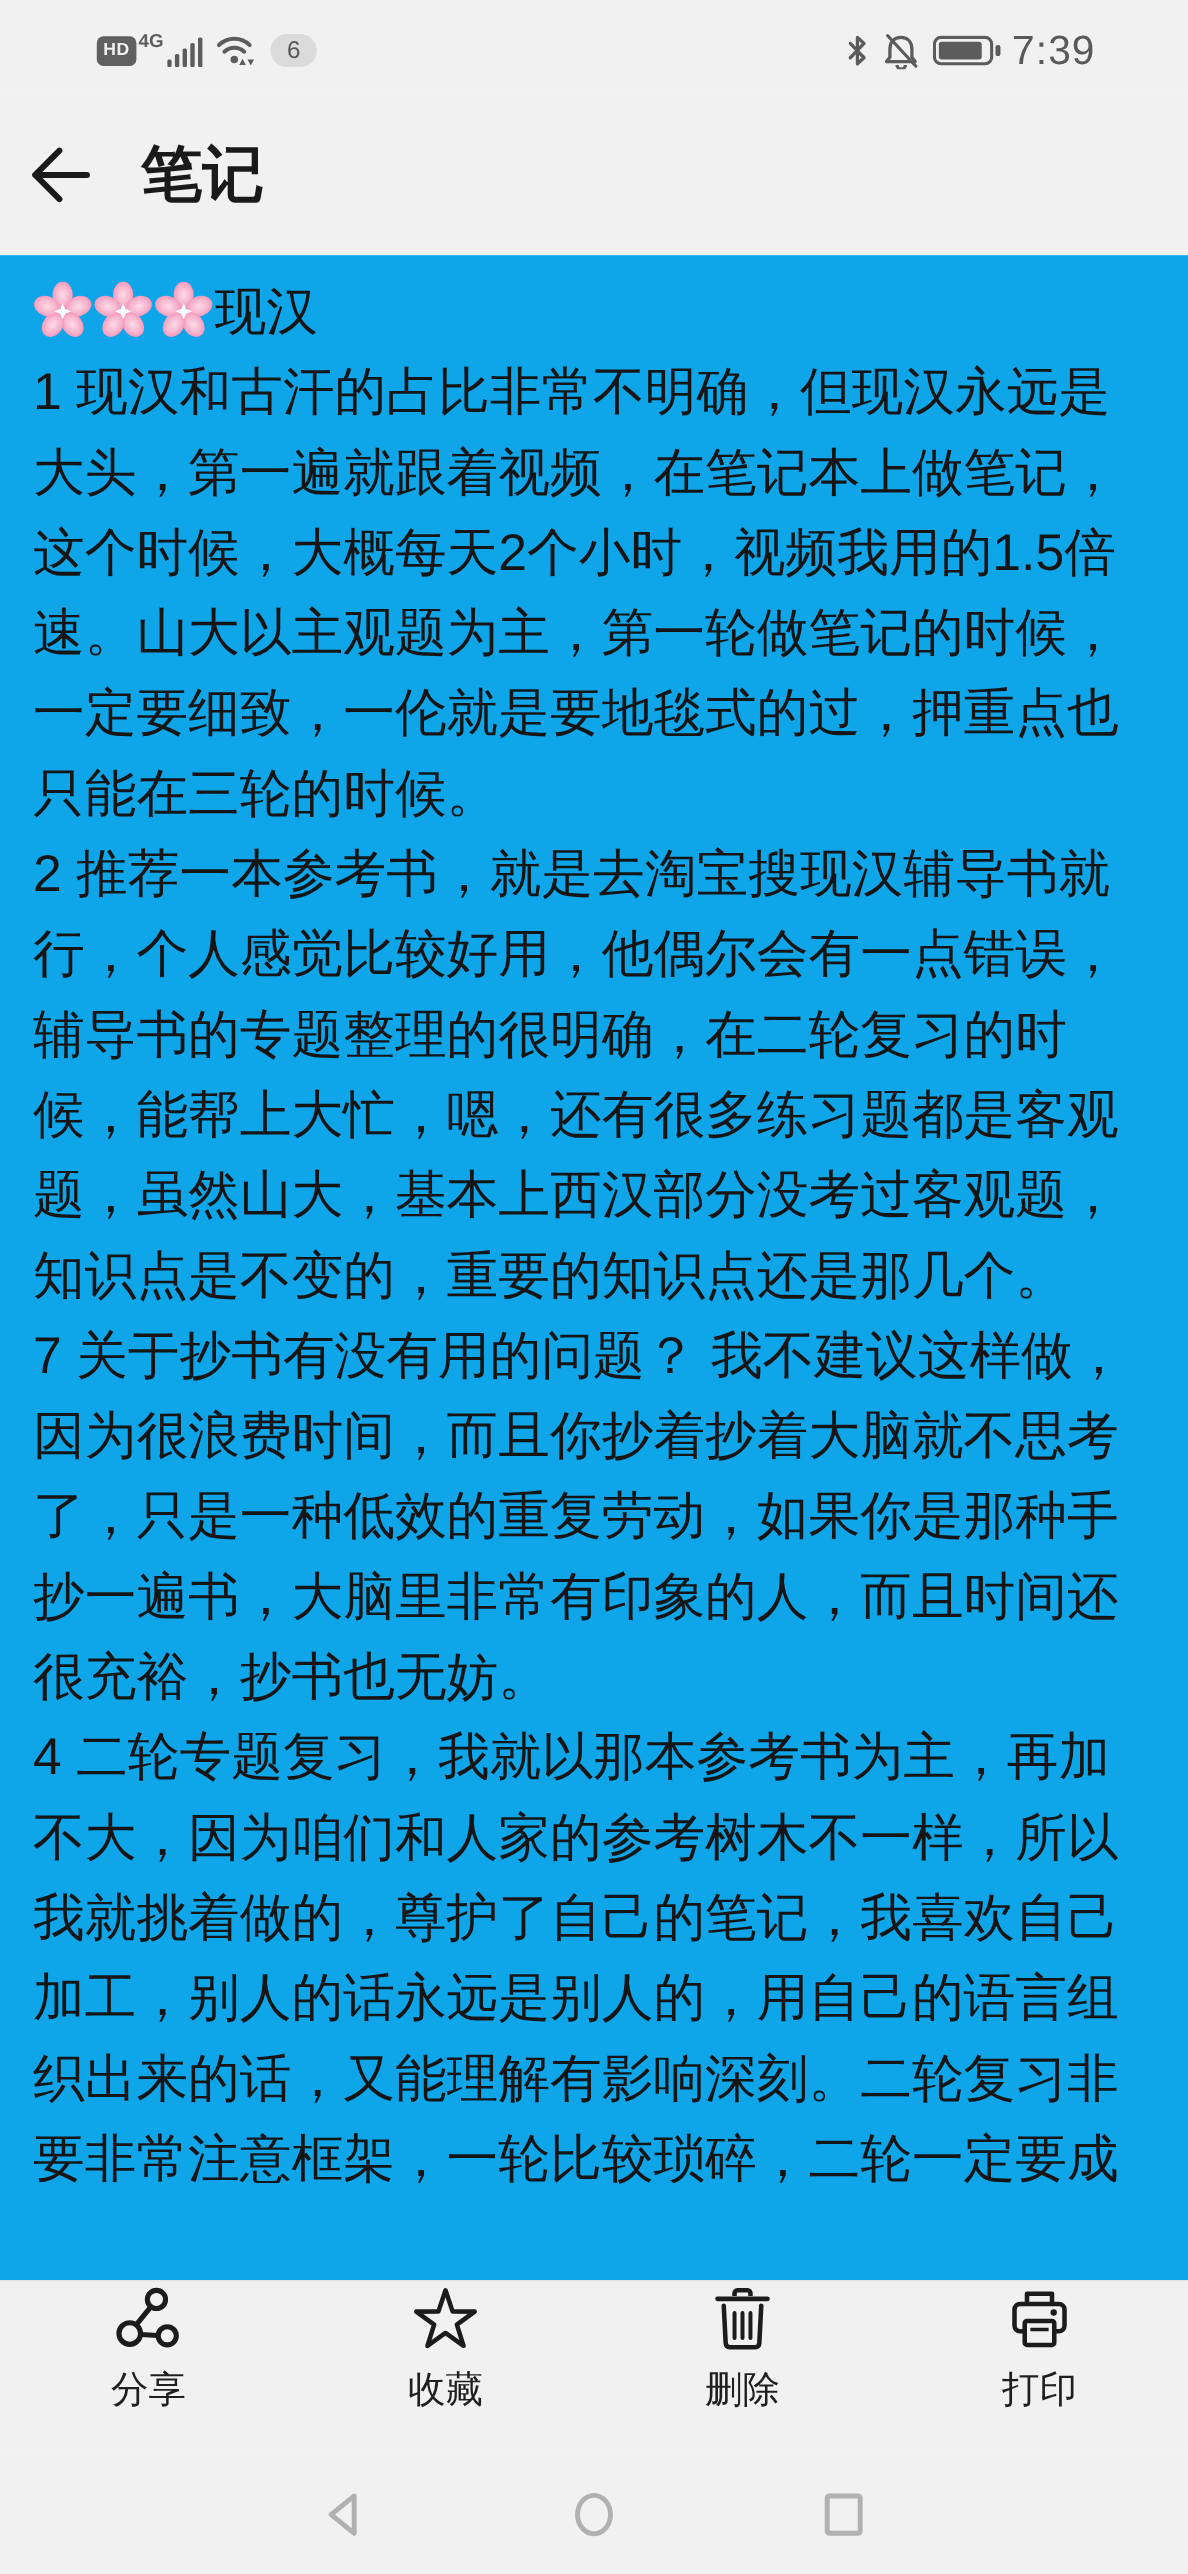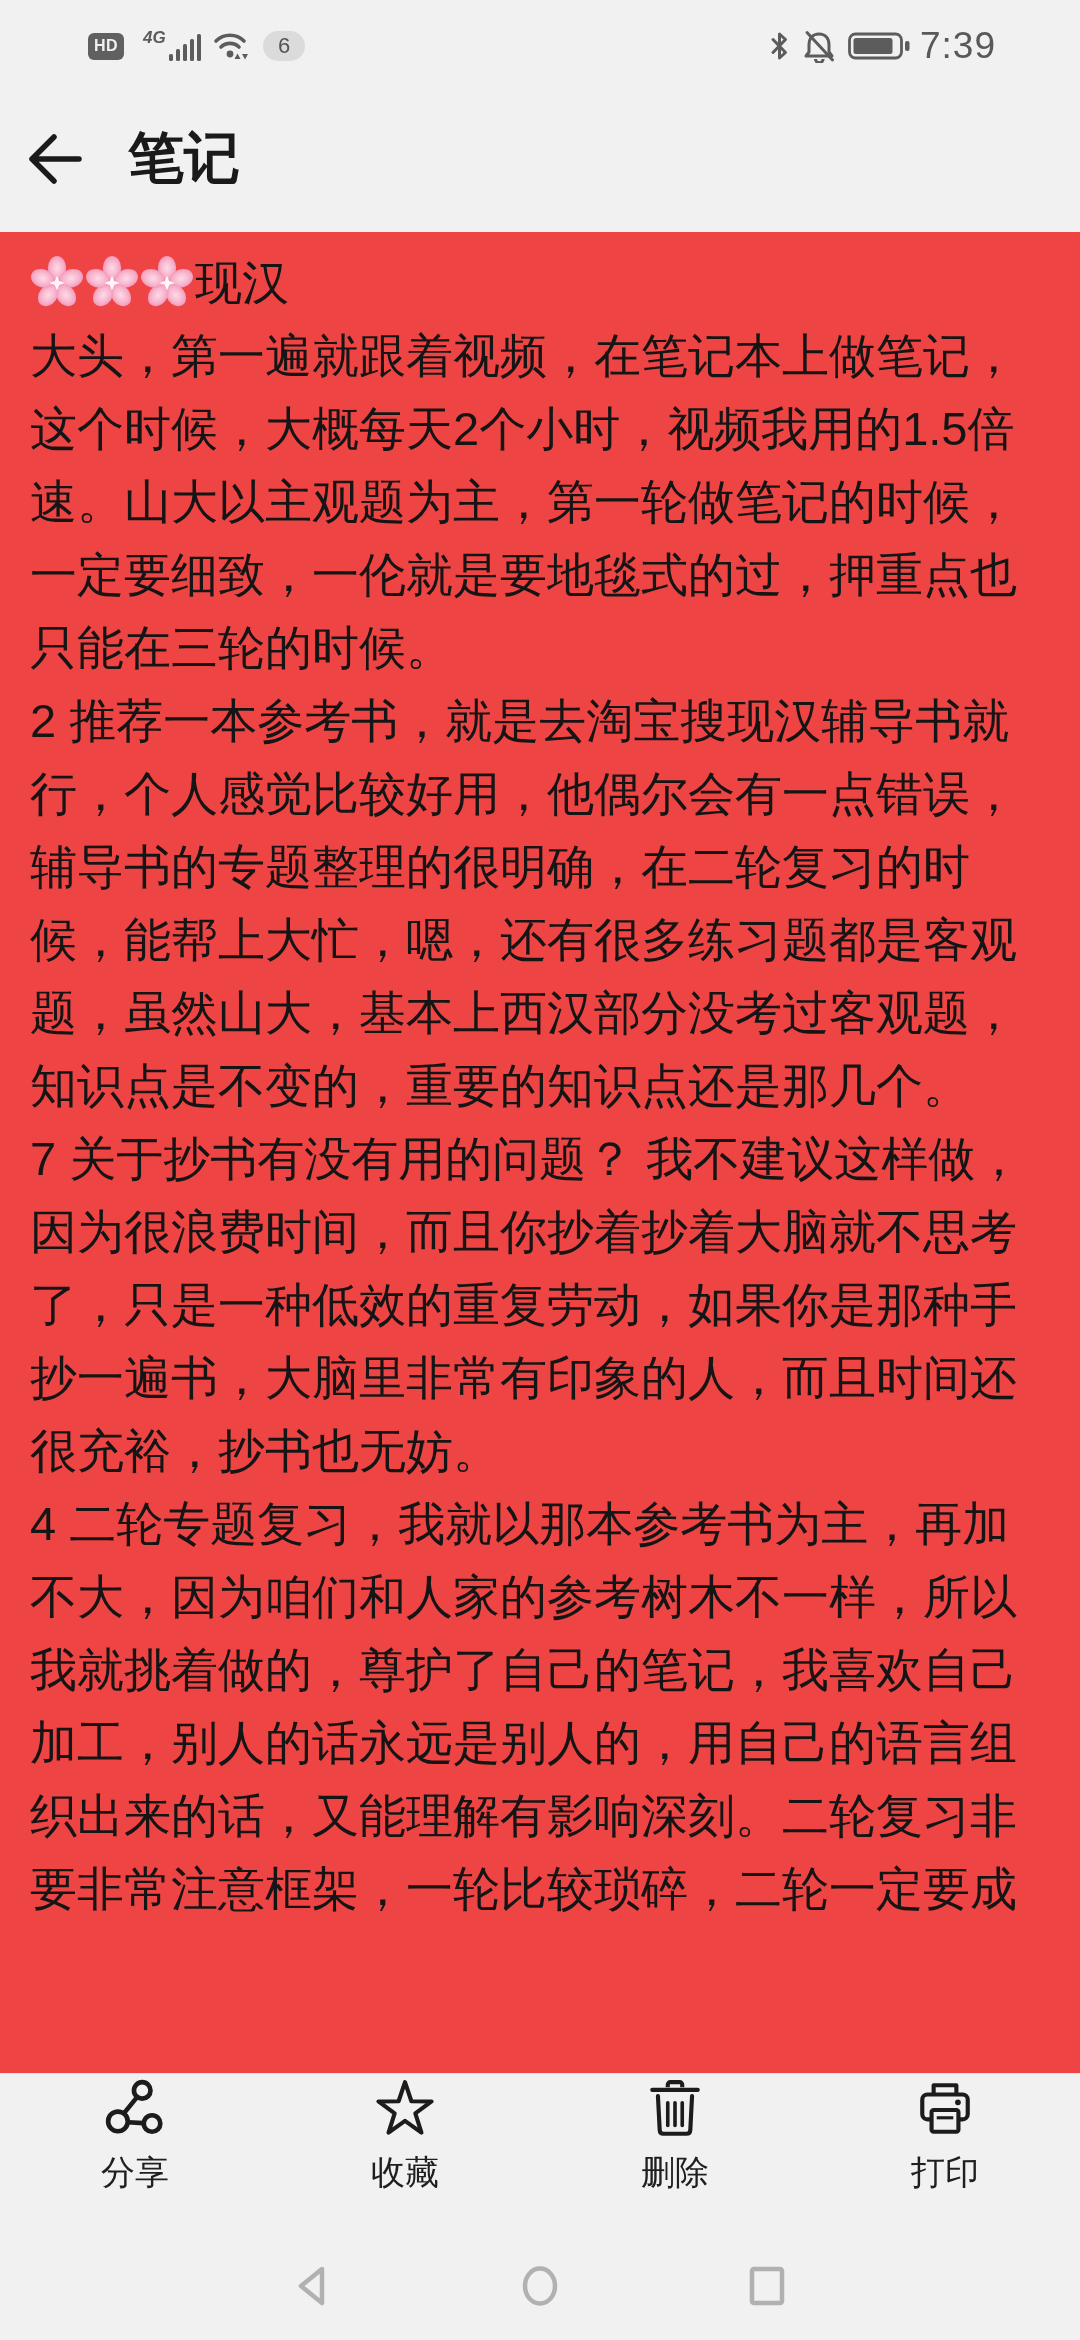--- a/index.html
+++ b/index.html
@@ -24,21 +24,21 @@
   }
   .sb-left, .sb-right { display: flex; align-items: center; }
   .sb-right { margin-left: auto; }
   .hd-badge {
     width: 36px; height: 27px; border-radius: 6px;
     background: #606060; color: #f1f1f1;
     font-size: 16px; font-weight: bold;
     display: flex; align-items: center; justify-content: center;
     letter-spacing: .5px;
   }
-  .signal-group { position: relative; width: 62px; height: 30px; margin-left: 19px; font-style: italic; }
+  .signal-group { position: relative; width: 62px; height: 30px; margin-left: 2px; }
   .net-label {
     position: absolute; left: 0; top: -3px;
     font-size: 17px; font-weight: bold; color: #5c5c5c;
   }
   .signal-bars { position: absolute; right: 0; bottom: 0; }
   .wifi-icon { margin-left: 8px; }
   .count-badge {
     min-width: 42px; height: 30px; border-radius: 15px;
     background: #dbdbdb; color: #565656;
     font-size: 22px; display: flex; align-items: center; justify-content: center;
@@ -54,21 +54,21 @@
     padding-left: 24px;
   }
   .back-btn { width: 60px; height: 56px; display: flex; align-items: center; justify-content: center; }
   .page-title {
     margin-left: 44px;
     font-size: 56px; font-weight: 600; color: #1a1a1a;
   }
   
   .content {
     flex: 1 1 auto;
-    background: #ef4444;
+    background: #0ea5e9;
     padding: 14px 30px 0 30px;
     overflow: hidden;
   }
   .line {
     font-size: 47px; line-height: 73px;
     color: #151515; white-space: nowrap;
   }
   .heading-line { display: flex; align-items: center; }
   .flower { width: 54px; height: 54px; display: inline-flex; margin-right: 1px; }
   .heading-text { font-size: 47px; color: #151515; }
@@ -206,20 +206,21 @@
               <ellipse cx="28" cy="12.5" rx="9.5" ry="12.5" fill="url(#pg)" transform="rotate(216 28 28)"></ellipse>
               <ellipse cx="28" cy="12.5" rx="9.5" ry="12.5" fill="url(#pg)" transform="rotate(288 28 28)"></ellipse>
               <path d="M28 20.5 L30.4 25.8 L36 28 L30.4 30.2 L28 35.5 L25.6 30.2 L20 28 L25.6 25.8 Z" fill="#ffffff" opacity="0.95"></path>
             </g>
           </svg>
         </span>
         </span>
       <span class="heading-text">现汉</span>
     </div>
     <div>
+        <div class="line">1  现汉和古汗的占比非常不明确，但现汉永远是</div>
         <div class="line">大头，第一遍就跟着视频，在笔记本上做笔记，</div>
         <div class="line">这个时候，大概每天2个小时，视频我用的1.5倍</div>
         <div class="line">速。山大以主观题为主，第一轮做笔记的时候，</div>
         <div class="line">一定要细致，一伦就是要地毯式的过，押重点也</div>
         <div class="line">只能在三轮的时候。</div>
         <div class="line">2  推荐一本参考书，就是去淘宝搜现汉辅导书就</div>
         <div class="line">行，个人感觉比较好用，他偶尔会有一点错误，</div>
         <div class="line">辅导书的专题整理的很明确，在二轮复习的时</div>
         <div class="line">候，能帮上大忙，嗯，还有很多练习题都是客观</div>
         <div class="line">题，虽然山大，基本上西汉部分没考过客观题，</div>

